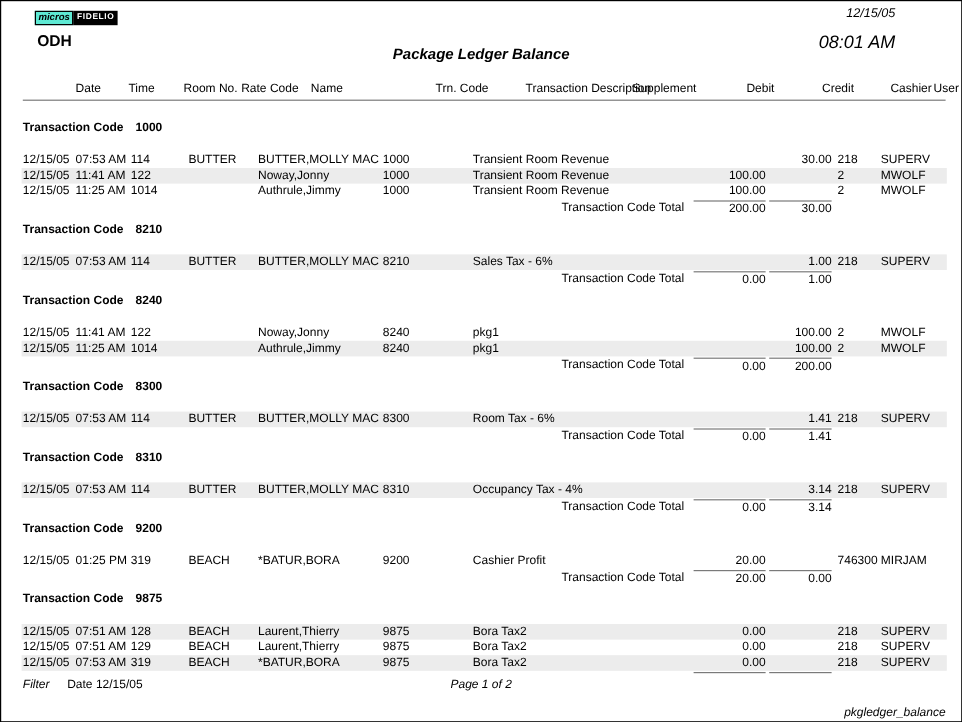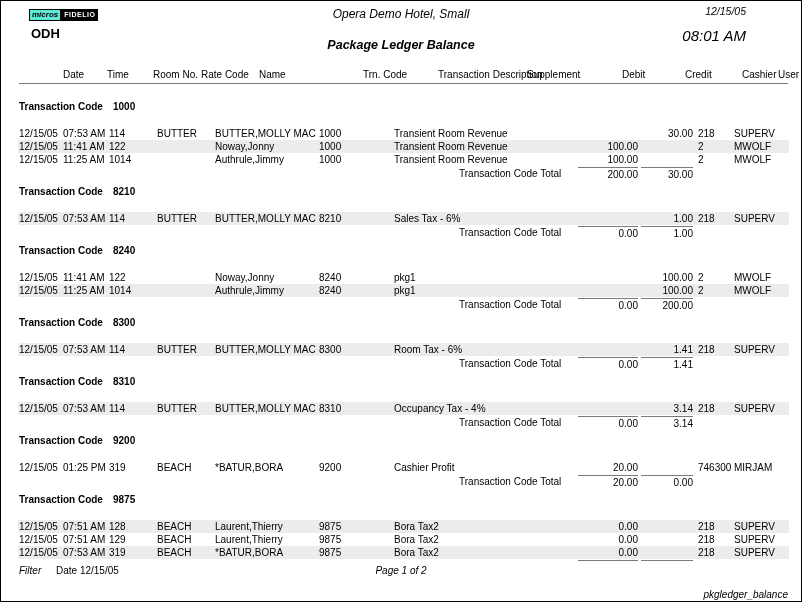--- a/index.html
+++ b/index.html
@@ -40,41 +40,40 @@
   
   .report-body { position:absolute; left:0; right:0; top:83px; }
   .group { margin-top:5px; }
   .group:first-child { margin-top:16px; }
   .group-header { position:relative; height:13px; margin-bottom:14px; }
   .gh-label { position:absolute; left:18px; font-size:10px; font-weight:bold; line-height:13px; white-space:nowrap; }
   .gh-code  { position:absolute; left:112px; font-size:10px; font-weight:bold; line-height:13px; }
   .row { position:relative; height:13px; }
   .row.shaded::before { content:""; position:absolute; left:17px; right:12px; top:0; bottom:0; background:var(--stripe,#ececec); z-index:0; }
   .total-row { position:relative; height:13px; margin-top:1px; }
-  .t-label { left:458px; width:120px; text-align:left; }
+  .t-label { left:458px; width:120px; text-align:center; }
   .tline { border-top:1px solid var(--rule,#7a7a7a); }
 
   
   .footer { position:absolute; left:0; right:0; top:564px; height:14px; font-size:10px; }
   .f-filter { position:absolute; left:18px; font-style:italic; }
   .f-filterval { position:absolute; left:55px; }
   .f-page { position:absolute; left:0; right:0; text-align:center; font-style:italic; }
   .f-report { position:absolute; right:13px; font-style:italic;margin-top:24px; }
 </style>
 </head>
 <body>
 
 <div class="page">
 
   <div class="logo">
     <span class="logo-micros">micros</span>
       <span class="logo-fidelio">FIDELIO</span>
   </div>
   <div class="prop-code">ODH</div>
-  <div class="hotel-name">Opera Demo Hotel, Small</div>
   <div class="report-title">Package Ledger Balance</div>
   <div class="print-date">12/15/05</div>
   <div class="print-time">08:01 AM</div>
 
   <div class="col-headers" id="col-headers">
       <span class="cell c-date">Date</span>
       <span class="cell c-time">Time</span>
       <span class="cell c-room">Room No.</span>
       <span class="cell c-rate">Rate Code</span>
       <span class="cell c-name">Name</span>

